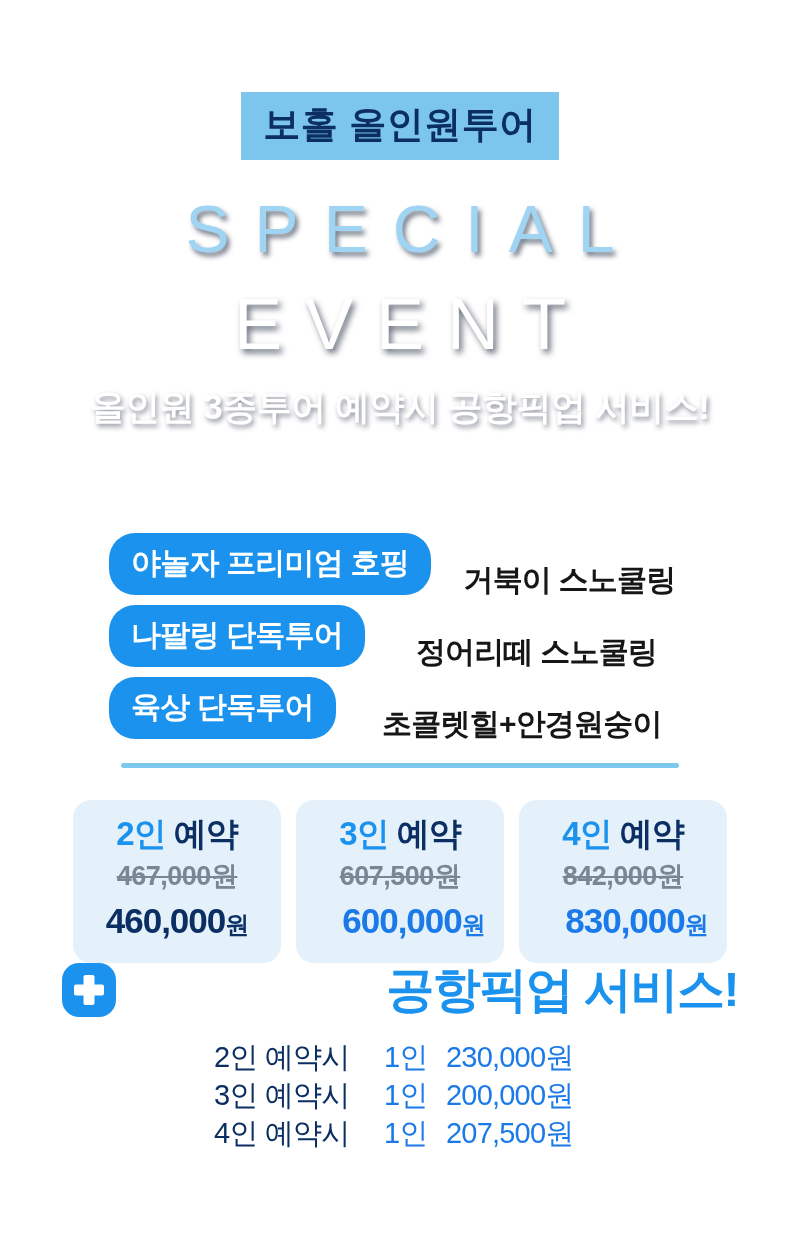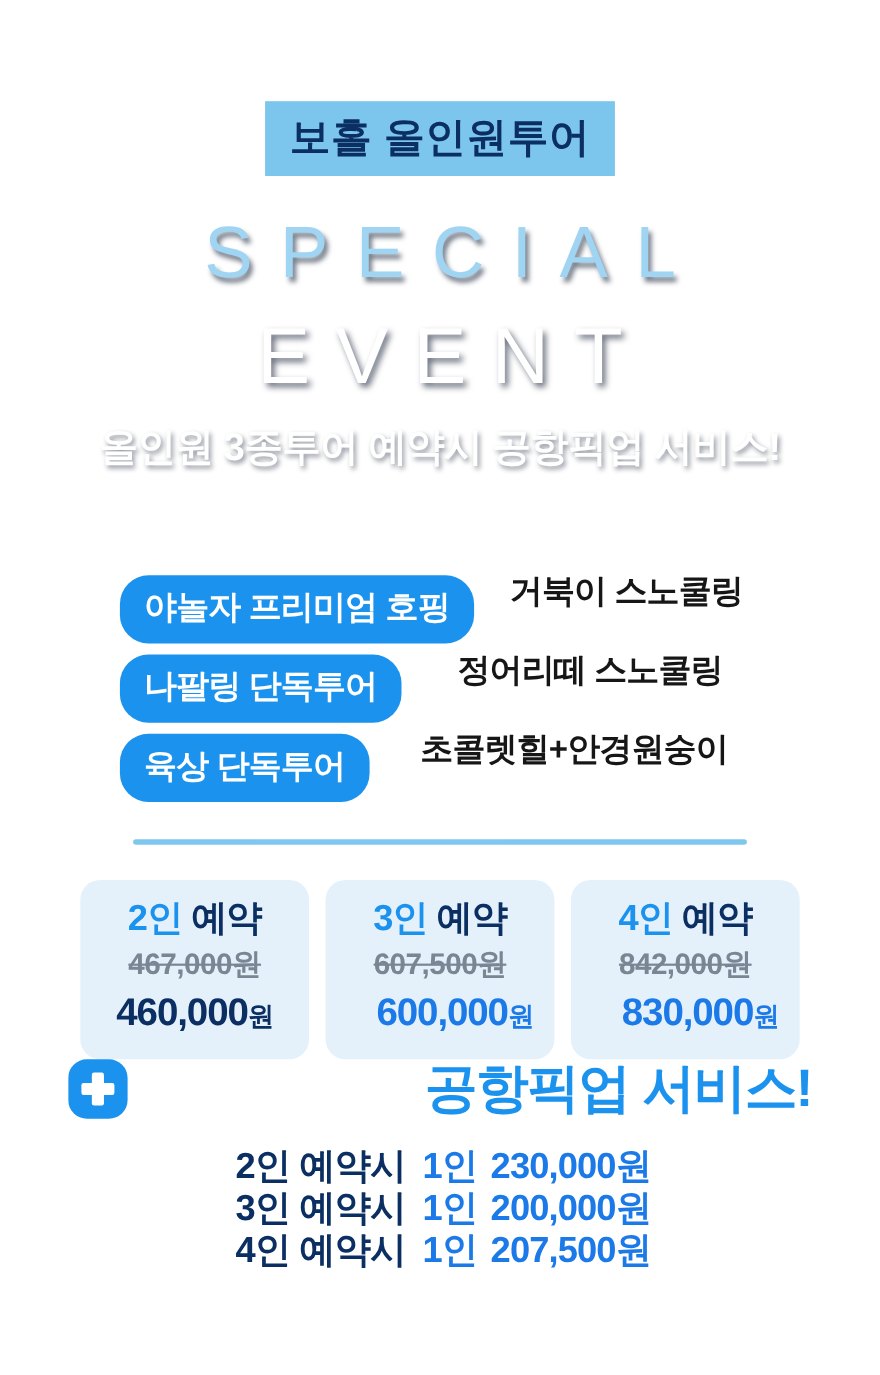--- a/index.html
+++ b/index.html
@@ -103,21 +103,21 @@
     box-sizing: border-box;
     overflow: hidden;
   }
 
   
   .tours {
     padding: 28px 0 0 0;
   }
   .tour-row {
     display: flex;
-    align-items: flex-start;
+    align-items: flex-end;
     height: 72px;
     padding-left: 47px;
   }
   .pill {
     background: #1b93ee;
     color: #ffffff;
     font-size: 30px;
     font-weight: bold;
     line-height: 1;
     letter-spacing: -0.8px;
@@ -246,22 +246,22 @@
 
   
   .bottom-rows {
     margin-top: 26px;
     padding-left: 152px;
   }
   .bp-row {
     display: flex;
     align-items: baseline;
     height: 38px;
-    font-size: 33px;
-    font-weight: bold;
+    font-size: 29px;
+    font-weight: normal;
     line-height: 1;
     letter-spacing: -0.8px;
     white-space: nowrap;
   }
   .bp-label {
     color: #0b2f63;
     width: 170px;
   }
   .bp-per {
     color: #1b7ae8;

